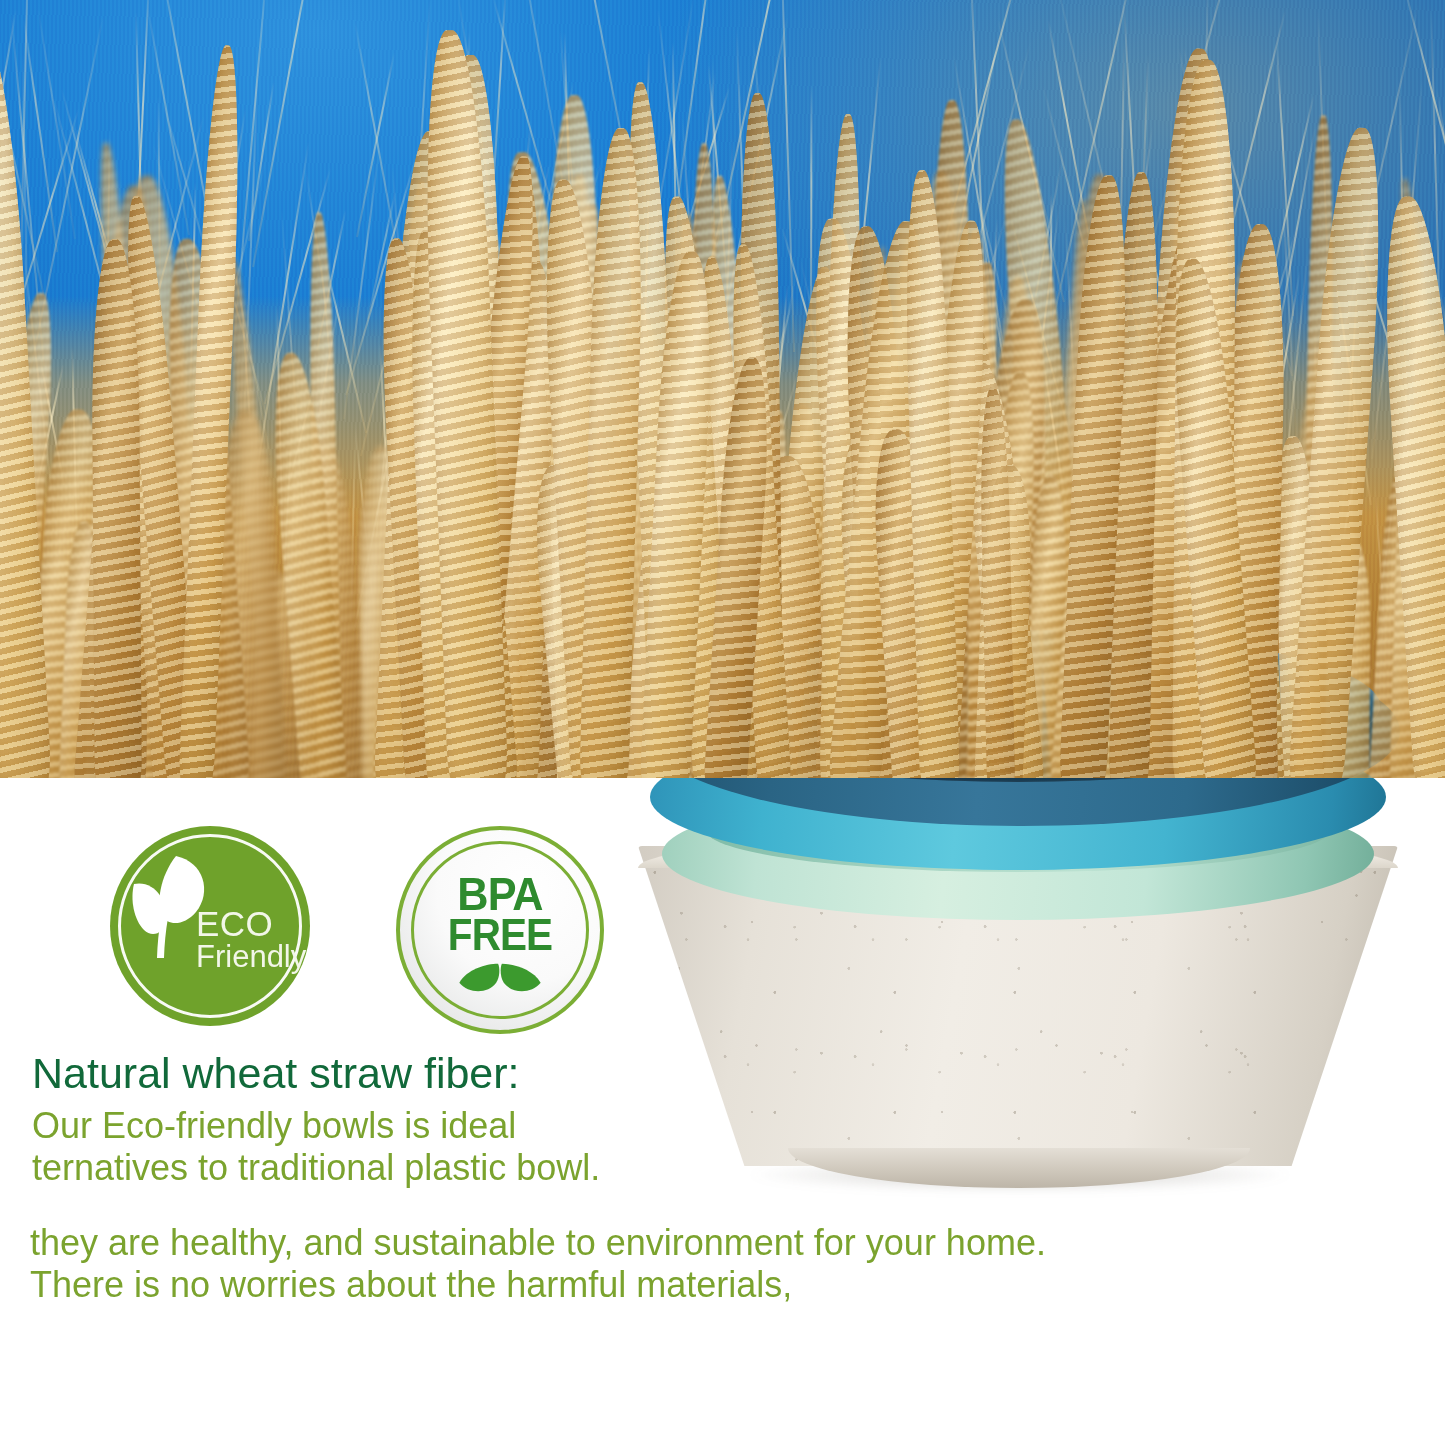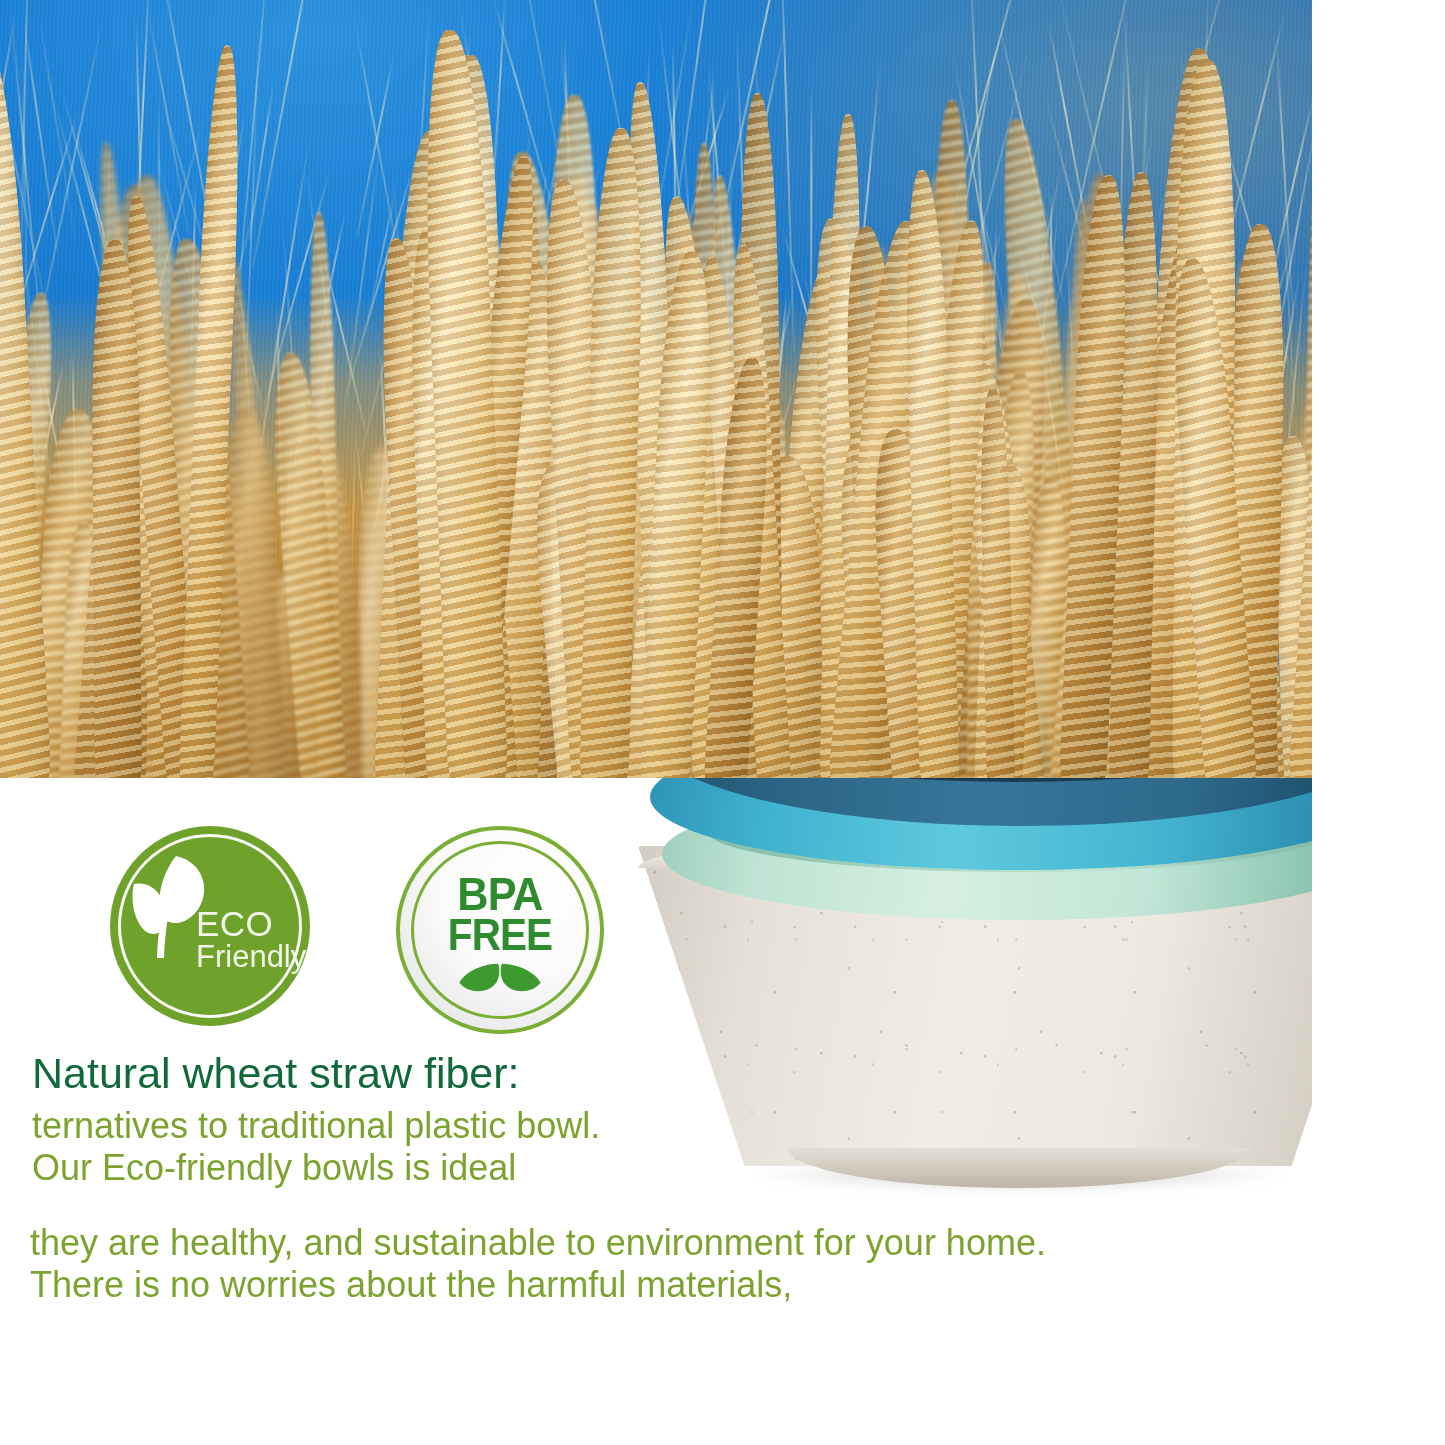--- a/index.html
+++ b/index.html
@@ -1,18 +1,18 @@
 <!DOCTYPE html>
 <html><head>
 <meta charset="utf-8">
 <style>
   html,body{margin:0;padding:0;background:#fff;}
   body{width:1445px;height:1445px;overflow:hidden;font-family:"Liberation Sans",sans-serif;}
 
-  #page{position:relative;width:1312px;height:1445px;background:#ffffff;overflow:hidden;}
+  #page{position:relative;width:1445px;height:1445px;background:#ffffff;overflow:hidden;}
 
   
   .photo{position:absolute;left:0;top:0;width:1445px;height:778px;overflow:hidden;}
   .sky{position:absolute;inset:0;
        background:
          radial-gradient(ellipse 900px 620px at 22% 4%, #2E92DE 0%, #1C7FD4 42%, #1169BE 100%),
          linear-gradient(180deg,#1B79CE 0%,#2E8FDA 55%,#55A7E2 100%);}
   .sky-warm{position:absolute;inset:0;
        background:radial-gradient(ellipse 760px 520px at 82% 14%, rgba(255,210,120,.30) 0%, rgba(255,210,120,0) 70%);}
 
@@ -612,22 +612,22 @@
     <div class="bpa-leaves">
       <svg viewBox="0 0 110 44" width="104" height="42" aria-hidden="true">
         <path d="M53 6 C40 6 20 12 12 26 C22 38 42 38 51 26 C55 20 55 10 53 6 Z" fill="#3C9A2E"></path>
         <path d="M57 6 C70 6 90 12 98 26 C88 38 68 38 59 26 C55 20 55 10 57 6 Z" fill="#3C9A2E"></path>
       </svg>
     </div>
   </div>
 
   <div class="txt-block blk1">
     <div class="h-green">Natural wheat straw fiber:</div>
+    <div class="p-green">Our Eco-friendly bowls is ideal</div>
     <div class="p-green">ternatives to traditional plastic bowl.</div>
-    <div class="p-green">Our Eco-friendly bowls is ideal</div>
   </div>
 
   <div class="txt-block blk2">
     <div class="p-green">they are healthy, and sustainable to environment for your home.</div>
     <div class="p-green">There is no worries about the harmful materials,</div>
   </div>
 
 </div>
 
 </body></html>

